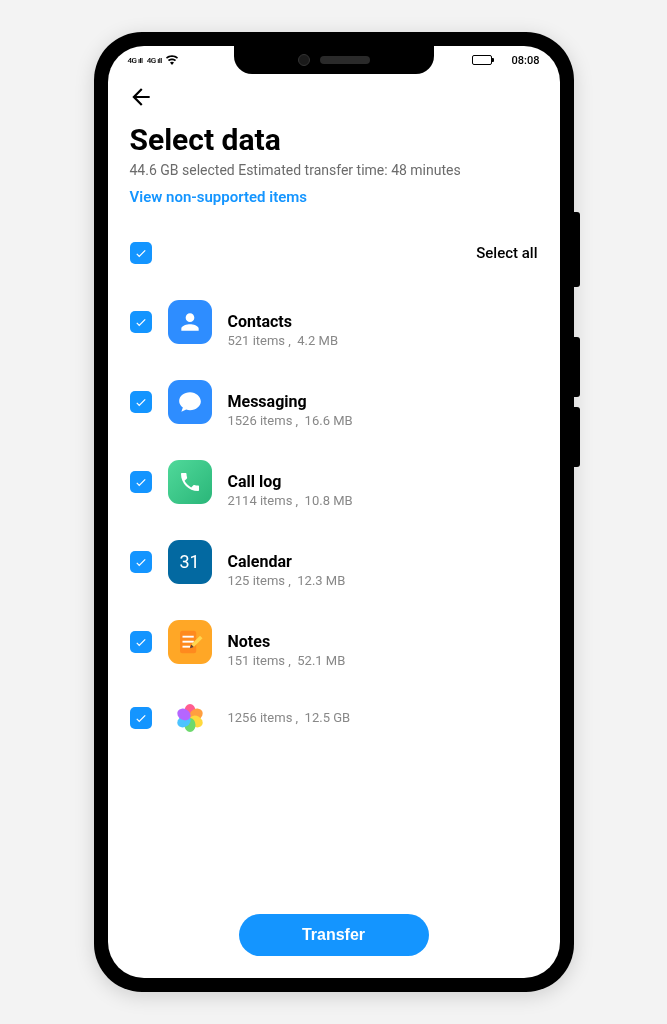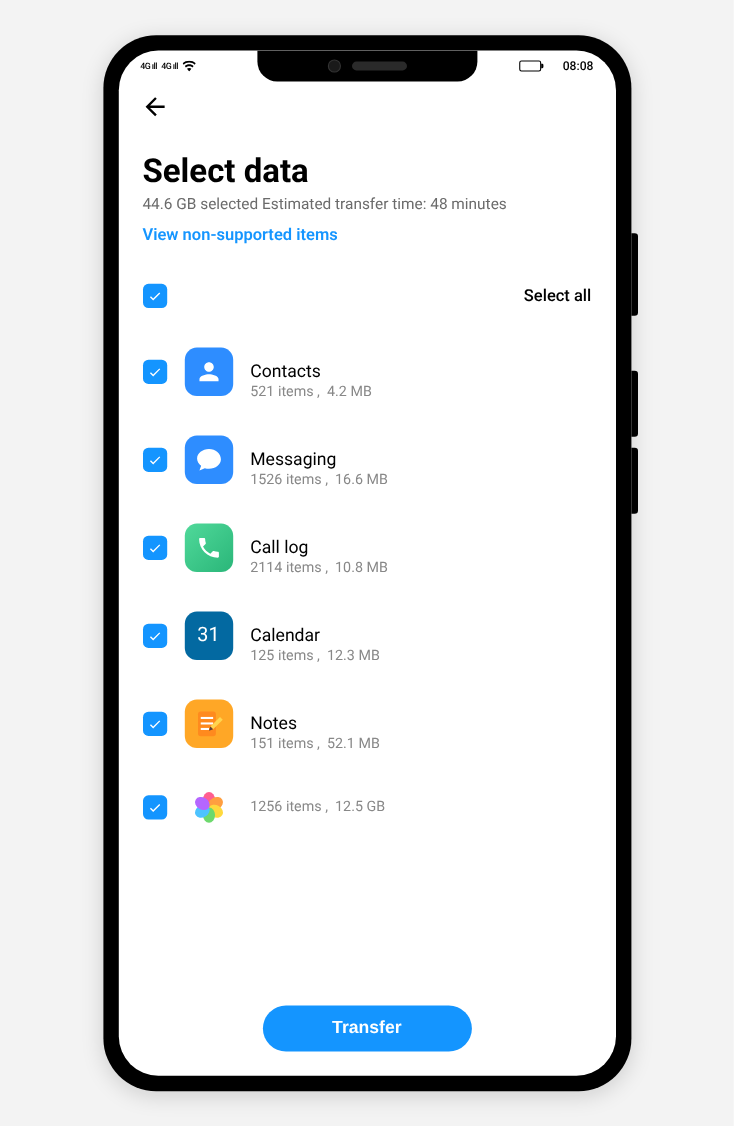--- a/index.html
+++ b/index.html
@@ -97,21 +97,20 @@
     .content {
       padding: 12px 22px 0 22px;
       flex: 1;
       overflow-y: auto;
     }
     .page-title {
       font-size: 30px;
       font-weight: 700;
       color: #000;
       margin-bottom: 4px;
-      margin-top: 16px;
     }
     .subtitle {
       font-size: 14px;
       color: #6b6b6b;
       line-height: 1.4;
       margin-bottom: 6px;
     }
     .link {
       font-size: 15px;
       font-weight: 600;
@@ -160,21 +159,21 @@
     }
     .app-icon.contacts { background: #2e8dff; }
     .app-icon.messaging { background: #2e8dff; }
     .app-icon.calllog { background: linear-gradient(135deg, #50d99a, #2ab679); }
     .app-icon.calendar { background: #0369a1; }
     .app-icon.notes { background: #ffa726; }
     .app-icon.photos { background: #fff; }
     .item-text { flex: 1; }
     .item-title {
       font-size: 16px;
-      font-weight: 400;
+      font-weight: 700;
       color: #000;
       margin-bottom: 2px;
       margin-top: 16px;
     }
     .item-sub {
       font-size: 13px;
       color: #888;
     }
     .bottom-bar {
       padding: 14px 0 22px 0;

